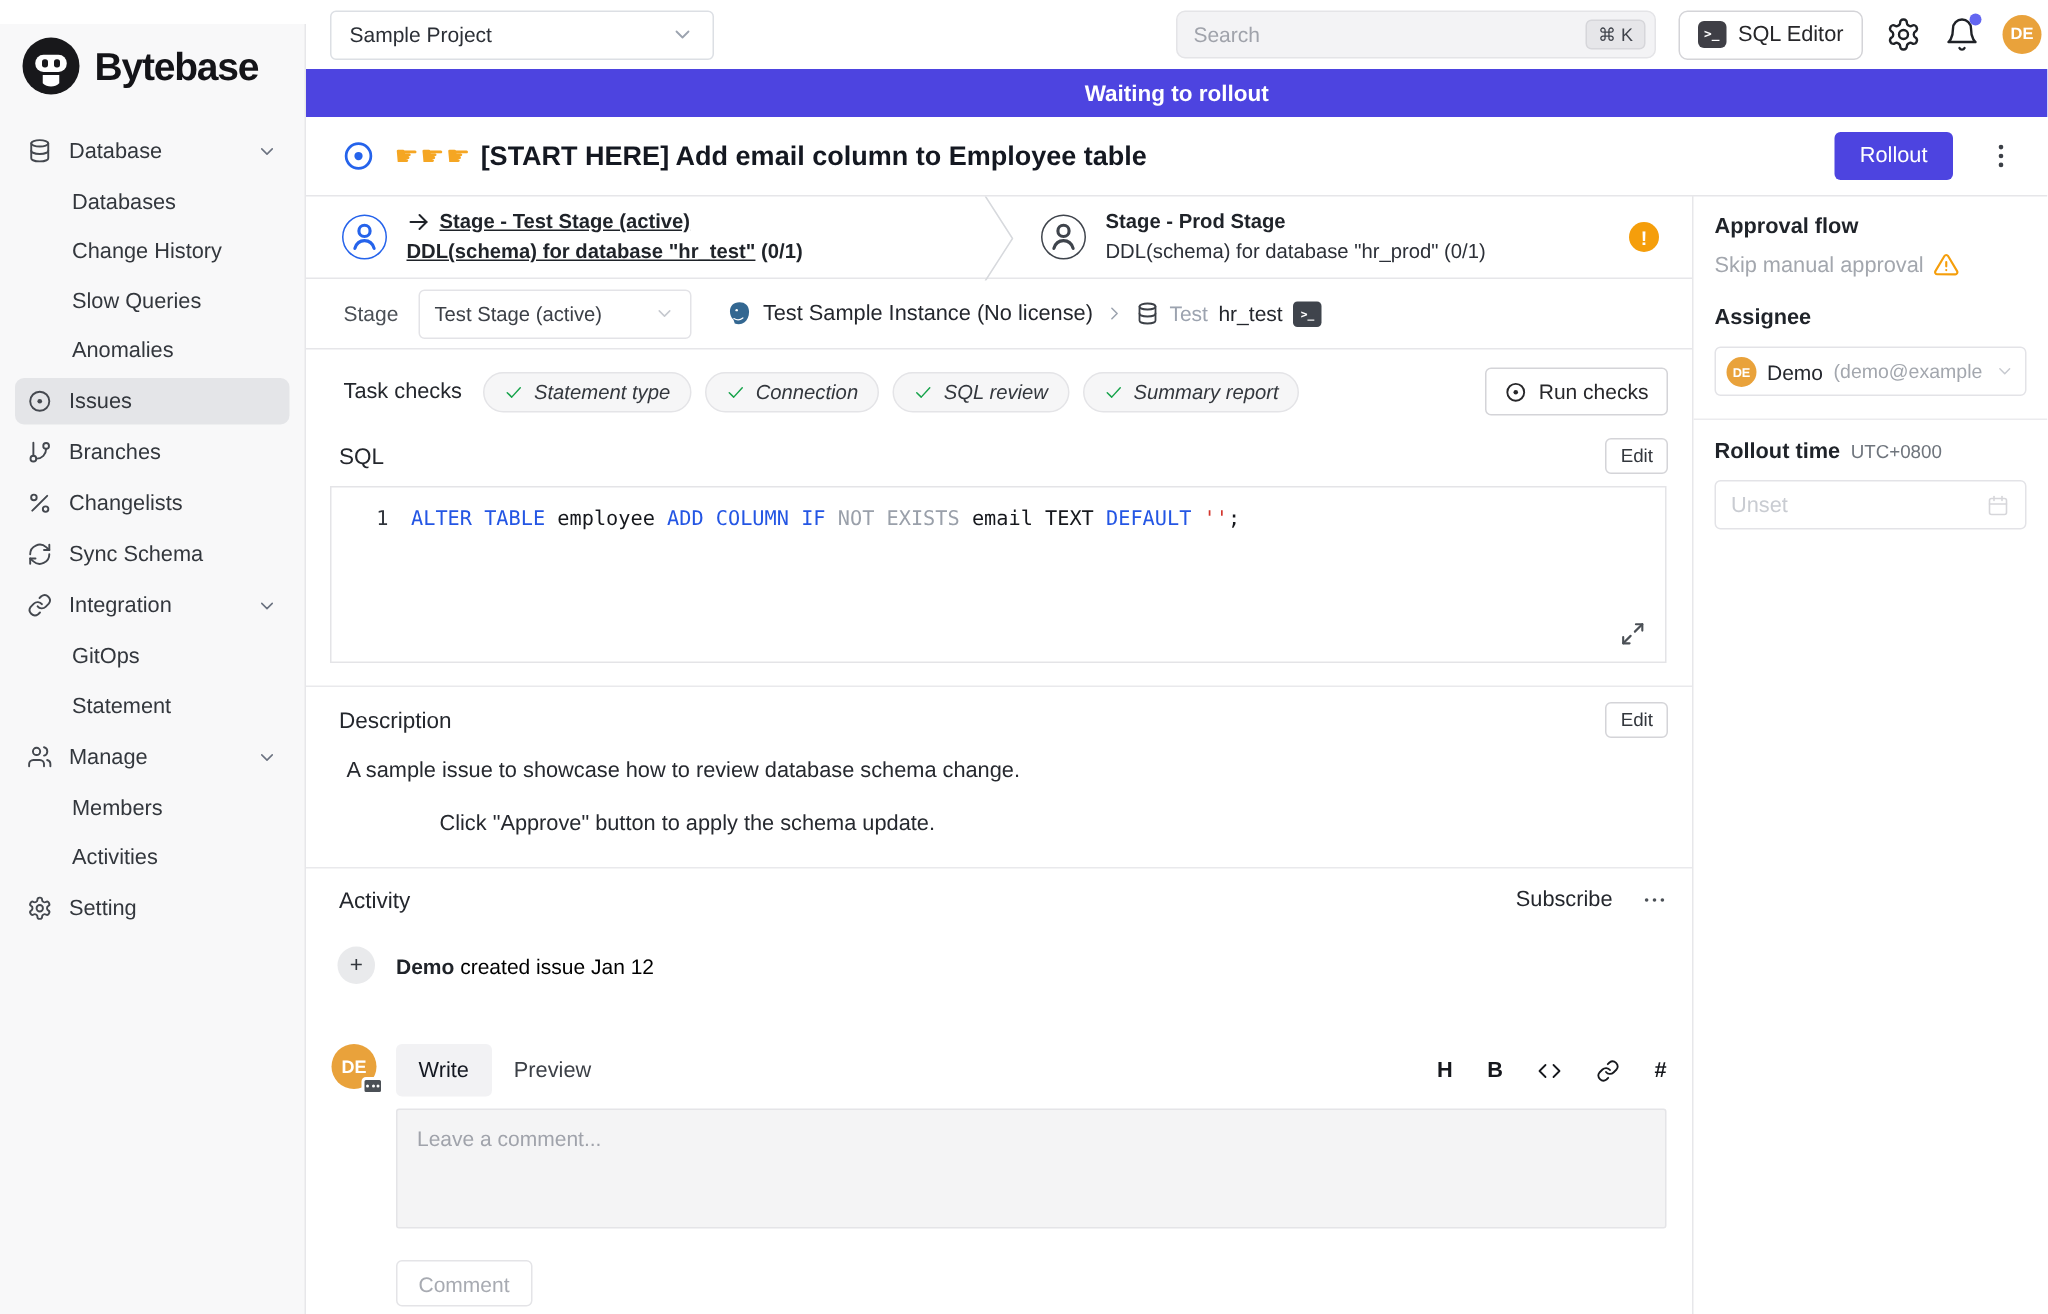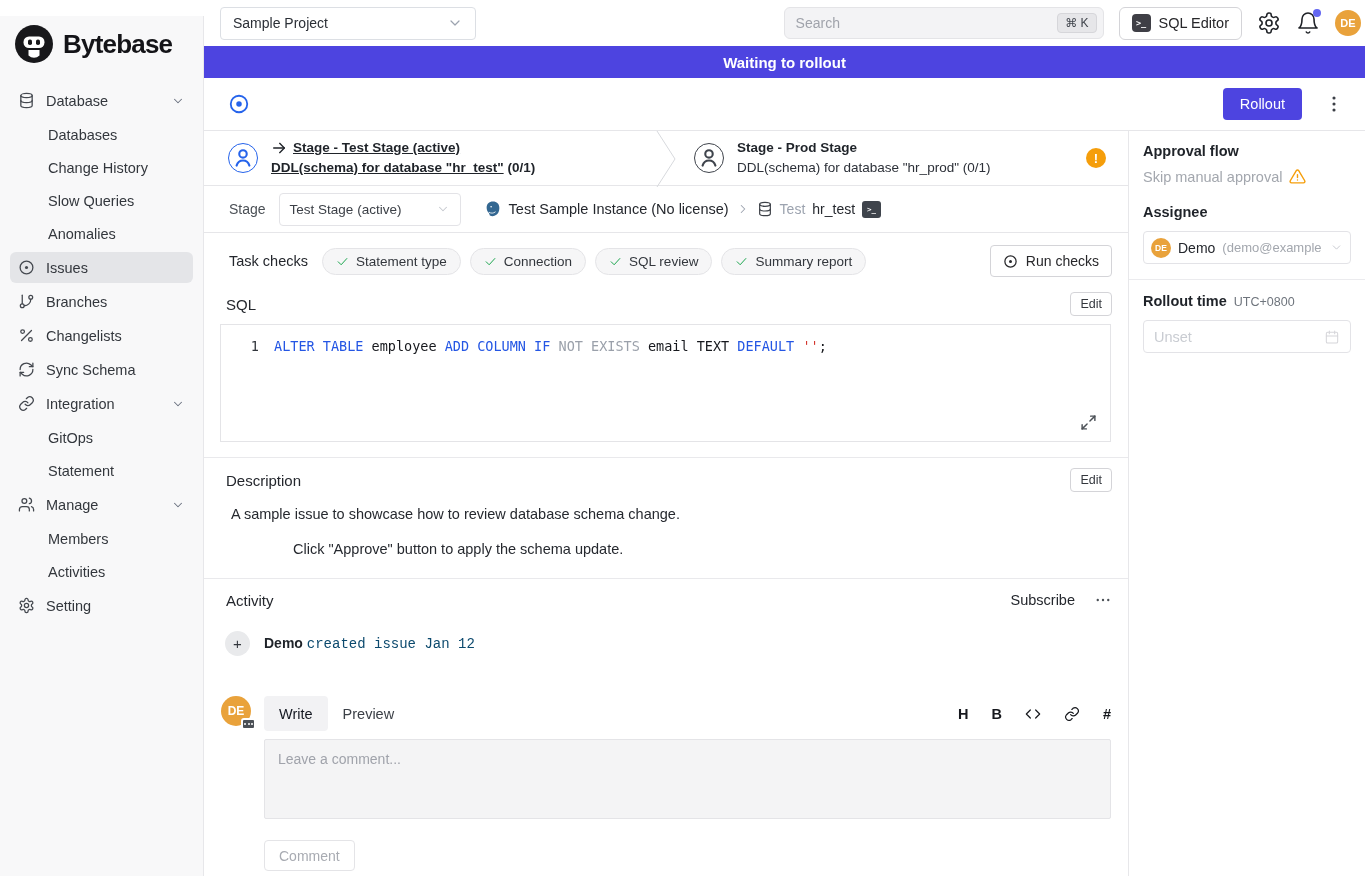--- a/index.html
+++ b/index.html
@@ -75,21 +75,21 @@
   .crumb { display:flex; align-items:center; gap:7px; margin-left:10px; }
   .crumb-inst { font-size:14.5px; color:#24272d; font-weight:500; }
   .crumb-gt { width:14px; height:14px; color:#9ca3af; }
   .db-ic { width:16px; height:16px; color:#3c4047; }
   .env-name { color:#9ca3af; }
   .db-name { color:#24272d; font-weight:500; }
   .mini-term { width:19px; height:17px; background:#3f444c; border-radius:3px; color:#fff; font-family:"DejaVu Sans Mono",monospace; font-size:7.5px; font-weight:bold; display:flex; align-items:center; justify-content:center; cursor:pointer; }
 
   .checks-row { margin-top:11px; height:34px; display:flex; align-items:center; padding:0 16px 0 25px; gap:9px; }
   .checks-label { font-size:14.5px; color:#24272d; font-weight:500; margin-right:5px; }
-  .pill { height:27px; border:1px solid #e4e4e7; background:#f6f6f7; border-radius:14px; display:flex; align-items:center; gap:7px; padding:0 13px; font-size:13.5px; color:#33373d; cursor:pointer; }
+  .pill { height:27px; border:1px solid #e4e4e7; background:#f6f6f7; border-radius:14px; display:flex; align-items:center; gap:7px; padding:0 13px; font-size:13.5px; color:#33373d; cursor:pointer;font-style:italic; }
   .check-ic { width:13px; height:13px; color:#16a34a; stroke-width:2.4; }
   .run-btn { margin-left:auto; height:32px; border:1px solid #d4d4d8; border-radius:4px; background:#fff; display:flex; align-items:center; gap:8px; padding:0 12px; font-size:14px; color:#27272a; cursor:pointer; font-family:inherit; }
   .target-ic { width:15px; height:15px; color:#27272a; }
 
   .sec-head { display:flex; align-items:center; justify-content:space-between; padding:14px 16px 8px 22px; }
   .sec-title { font-size:15px; font-weight:500; color:#24272d; }
   .edit-btn { height:24px; padding:0 9px; border:1px solid #d4d4d8; border-radius:4px; background:#fff; font-size:12.5px; color:#33373d; cursor:pointer; font-family:inherit; }
 
   .code-box { margin:0 17px 0 16px; height:118px; border:1px solid #e4e4e7; position:relative; font-family:"DejaVu Sans Mono",monospace; font-size:13.5px; padding-top:13px; }
   .code-line { display:flex; }
@@ -104,21 +104,21 @@
   .desc-body { padding:6px 16px 0 27px; font-size:14.5px; color:#26292f; }
   .desc-line2 { margin-top:19px; margin-left:62px; }
 
   .activity-section { border-top:1px solid #e9e9ec; margin-top:21px; }
   .act-right { display:flex; align-items:center; gap:19px; }
   .subscribe { font-size:14.5px; color:#24272d; cursor:pointer; }
   .dots-ic { width:18px; height:18px; color:#4b5056; cursor:pointer; }
   .act-item { display:flex; align-items:center; gap:14px; padding-left:21px; margin-top:14px; font-size:14px; }
   .plus-circle { width:25px; height:25px; border-radius:50%; background:#e9eaec; color:#33373d; font-size:15px; display:flex; align-items:center; justify-content:center; }
   .act-actor { font-weight:bold; color:#1f2329; }
-  .act-rest { color:#0c4a6e;font-family:Liberation Mono, monospace; }
+  .act-rest { color:#000000; }
 
   .comment-block { display:flex; gap:13px; padding-left:17px; margin-top:40px; align-items:flex-start; }
   .cmt-avatar { position:relative; width:30px; height:30px; flex:0 0 30px; }
   .cmt-avatar .avatar { width:30px; height:30px; font-size:12px; }
   .bubble-badge { position:absolute; right:-5px; bottom:-4px; width:15px; height:12px; background:#4b5056; border:2px solid #fff; border-radius:3px; display:flex; align-items:center; justify-content:center; gap:1.5px; }
   .bubble-badge i { width:2px; height:2px; background:#fff; border-radius:50%; }
   .editor-col { flex:1; margin-right:17px; }
   .tabs-row { display:flex; align-items:center; }
   .tab { height:35px; display:flex; align-items:center; padding:0 15px; font-size:14.5px; color:#3c4047; cursor:pointer; }
   .tab.on { background:#f2f2f4; border-radius:4px; color:#141821; }
@@ -326,20 +326,21 @@
     <span>Waiting to rollout</span>
   </div>
 
   <div class="issue-header">
     <span class="status-ic">
         <svg viewBox="0 0 24 24" style="stroke-width:2">
           <circle cx="12" cy="12" r="9"></circle>
           <circle cx="12" cy="12" r="3" fill="currentColor" stroke="none"></circle>
         </svg>
       </span>
+    <h1 class="issue-title" style="margin:0"><span class="pointer">☛☛☛</span><span>[START HERE] Add email column to Employee table</span></h1>
     <button class="rollout-btn" style="background:#4d44e0">Rollout</button>
     <span class="kebab">
         <svg viewBox="0 0 24 24" style="stroke:none">
           <circle cx="12" cy="5.5" r="1.7" fill="currentColor"></circle>
           <circle cx="12" cy="12" r="1.7" fill="currentColor"></circle>
           <circle cx="12" cy="18.5" r="1.7" fill="currentColor"></circle>
         </svg>
       </span>
   </div>
 

